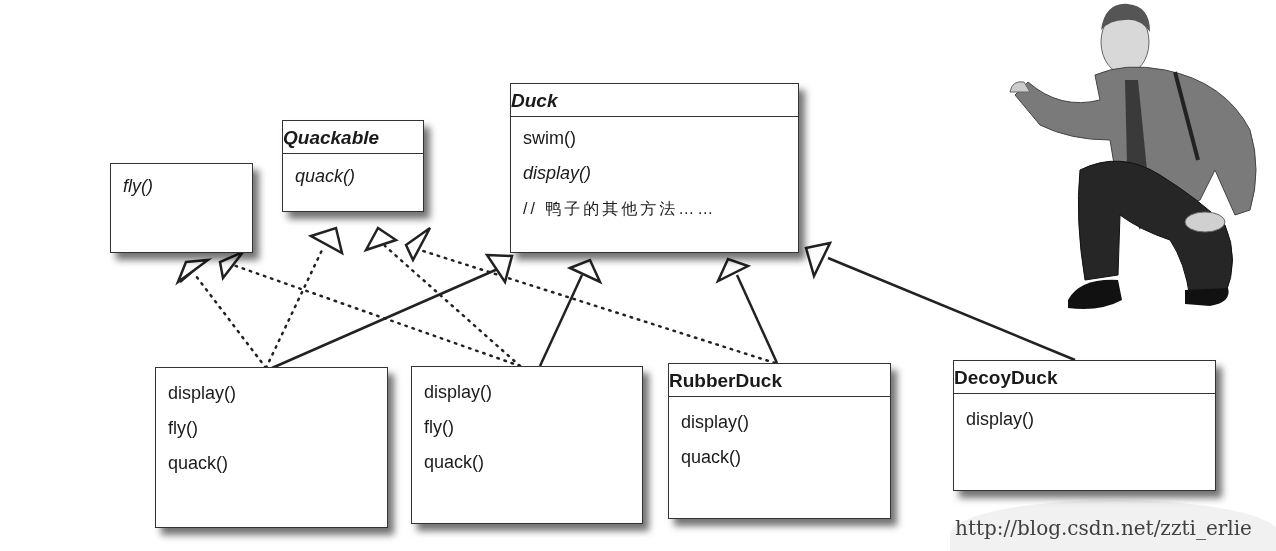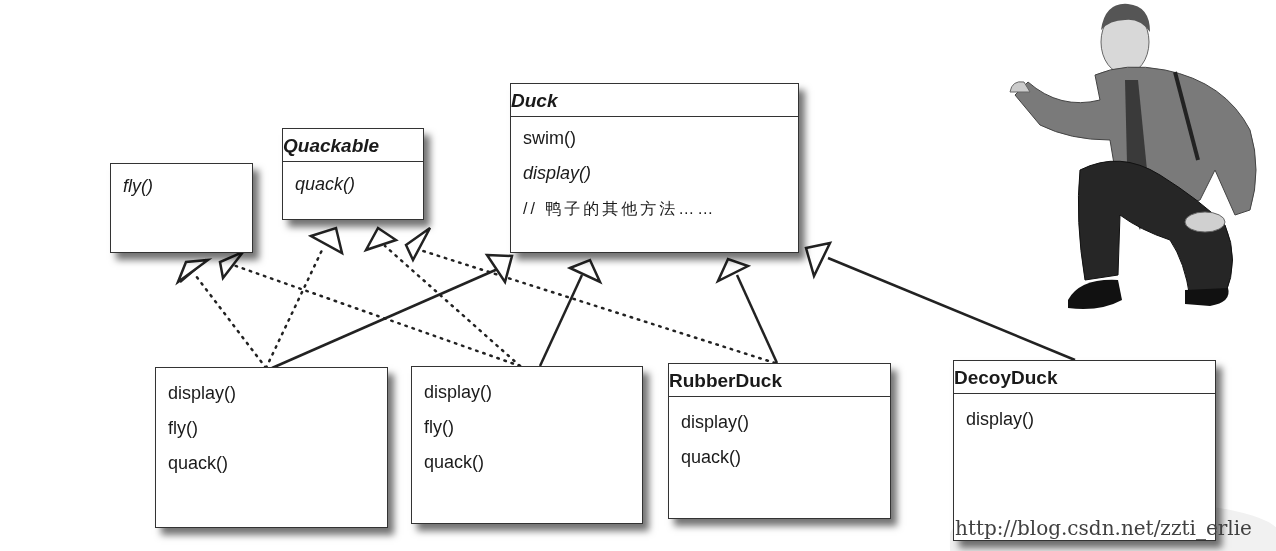--- a/index.html
+++ b/index.html
@@ -54,21 +54,21 @@
     <polygon points="806,248 830,243 814,276"></polygon>
   </g>
 </svg>
 
 <div class="uml" style="left:110px; top:163px; width:143px; height:90px;">
   <div class="body">
       <div class="m italic" style="line-height:28px;">fly()</div>
     </div>
 </div>
 
-<div class="uml" style="left:282px; top:128px; width:142px; height:92px;">
+<div class="uml" style="left:282px; top:120px; width:142px; height:92px;">
   <div class="hdr italic">Quackable</div>
   <div class="body">
       <div class="m italic" style="line-height:28px;">quack()</div>
     </div>
 </div>
 
 <div class="uml" style="left:510px; top:83px; width:289px; height:170px;">
   <div class="hdr italic">Duck</div>
   <div class="body" style="padding-top:4px;">
     <div class="m">swim()</div>
@@ -94,21 +94,21 @@
 </div>
 
 <div class="uml" style="left:668px; top:363px; width:223px; height:156px;">
   <div class="hdr">RubberDuck</div>
   <div class="body">
     <div class="m">display()</div>
     <div class="m">quack()</div>
   </div>
 </div>
 
-<div class="uml" style="left:953px; top:360px; width:263px; height:181px;">
+<div class="uml" style="left:953px; top:360px; width:263px; height:131px;">
   <div class="hdr">DecoyDuck</div>
   <div class="body">
     <div class="m">display()</div>
   </div>
 </div>
 
 <svg id="person" viewBox="0 0 270 330">
 
   <ellipse cx="125" cy="42" rx="24" ry="32" fill="#d8d8d8" stroke="#666" stroke-width="1"></ellipse>
   <path d="M101 30 Q105 2 128 4 Q150 6 150 32 Q140 18 125 20 Q110 20 101 30Z" fill="#555"></path>

